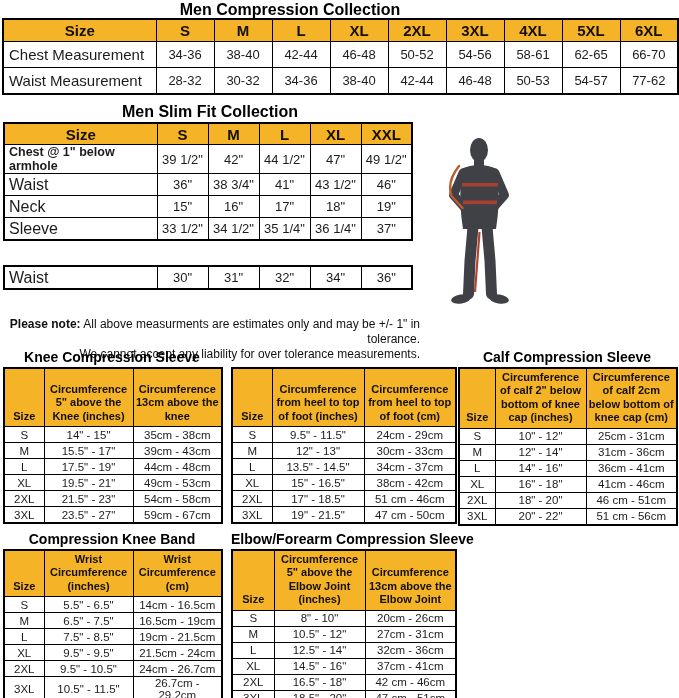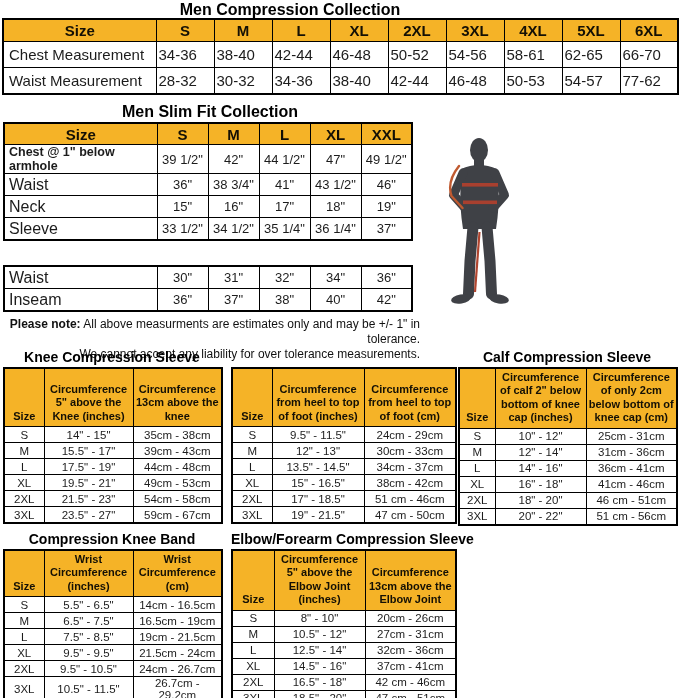--- a/index.html
+++ b/index.html
@@ -15,21 +15,21 @@
   .title{position:absolute;text-align:center;font-weight:bold;color:#000;white-space:nowrap;}
   .t-main{font-size:16px;}
   .t-small{font-size:14px;}
 
   table.tbl{position:absolute;border-collapse:collapse;table-layout:fixed;background:#fff;border:2px solid var(--line);}
   .tbl th,.tbl td{border:1px solid var(--line);overflow:hidden;padding:0 2px;}
   .tbl th{background:var(--yellow);font-weight:bold;color:#141005;text-align:center;}
 
   
   .t1 th{font-size:15px;height:21px;}
-  .t1 td{font-size:15px;height:25px;}
+  .t1 td{font-size:13px;text-align:center;height:25px;}
   .t1 td:first-child{font-size:15px;text-align:left;padding-left:5px;}
 
   
   .t2 th{font-size:15px;height:20px;}
   .t2 td{font-size:13px;text-align:center;height:21px;}
   .t2 td:first-child{text-align:left;padding-left:4px;font-size:16px;}
   .t2 tbody tr:first-child td:first-child{font-size:12.5px;font-weight:bold;}
 
   
   .t3 td{font-size:13px;text-align:center;height:21px;}
@@ -198,28 +198,20 @@
     </colgroup>
   <tbody>
         <tr>
           <td>Waist</td>
           <td>30"</td>
           <td>31"</td>
           <td>32"</td>
           <td>34"</td>
           <td>36"</td>
         </tr>
-        <tr>
-          <td>Inseam</td>
-          <td>36"</td>
-          <td>37"</td>
-          <td>38"</td>
-          <td>40"</td>
-          <td>42"</td>
-        </tr>
       </tbody>
     </table>
 
   <div class="note">
     <div><b>Please note:</b> <span>All above measurments are estimates only and may be +/- 1" in tolerance.</span></div>
     <div>We cannot accept any liability for over tolerance measurements.</div>
   </div>
 
   <div class="title t-small" style="left:3px;width:218px;top:349px;">Knee Compression Sleeve</div>
   <table class="tbl ts ts-tall" style="left:3px;top:367px;width:218px;">
@@ -321,21 +313,21 @@
   <table class="tbl ts ts-tall" style="left:458px;top:367px;width:218px;">
     <colgroup>
         <col style="width:36px">
         <col style="width:91px">
         <col style="width:91px">
       </colgroup>
   <thead>
         <tr>
           <th>Size</th>
           <th>Circumference of calf 2" below bottom of knee cap (inches)</th>
-          <th>Circumference of only 2cm below bottom of knee cap (cm)</th>
+          <th>Circumference of calf 2cm below bottom of knee cap (cm)</th>
         </tr>
       </thead>
       <tbody>
         <tr>
           <td>S</td>
           <td>10" - 12"</td>
           <td>25cm - 31cm</td>
         </tr>
         <tr>
           <td>M</td>

